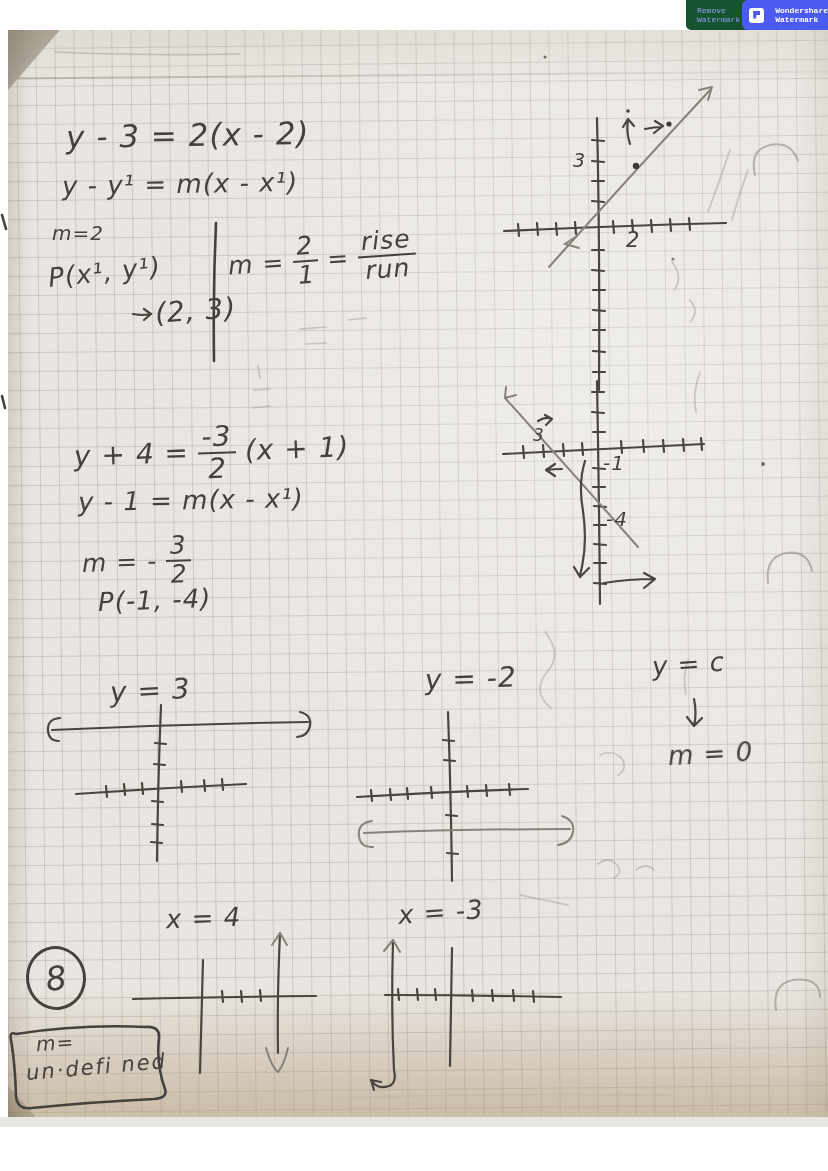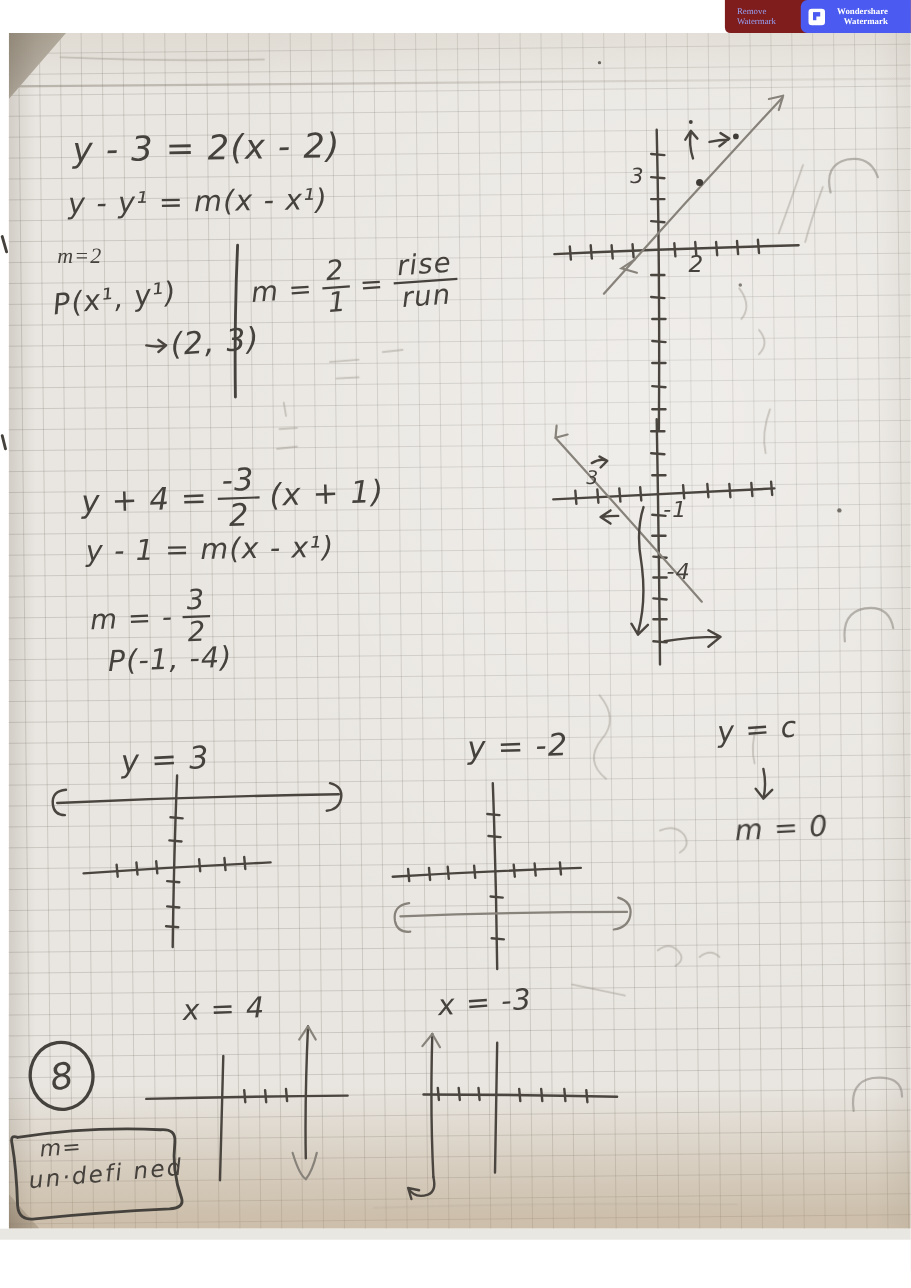--- a/index.html
+++ b/index.html
@@ -44,27 +44,27 @@
       justify-content:center;transform:rotate(-8deg);}
   .circle8 span{font-size:33px;font-style:italic;color:#45413c;}
 
   svg.overlay{position:absolute;left:0;top:0;}
   svg .ink{stroke:#4a453f;stroke-width:2.2;fill:none;stroke-linecap:round;stroke-linejoin:round;}
   svg .ink-bold{stroke:#45413c;stroke-width:2.6;fill:none;stroke-linecap:round;}
   svg .pencil{stroke:#87827a;stroke-width:2;fill:none;stroke-linecap:round;}
   svg .ghost{stroke:#9a948a;stroke-width:1.7;fill:none;stroke-linecap:round;opacity:.45;}
 
   
-  .badge{position:absolute;top:0;right:0;width:169px;height:30px;background:#7f1d1d;
-      display:flex;border-radius:0 0 0 5px;font-family:Liberation Serif, serif;}
+  .badge{position:absolute;top:0;right:0;width:142px;height:30px;background:#14532d;
+      display:flex;border-radius:0 0 0 5px;font-family:Liberation Mono, monospace;}
   .badge-left{width:58px;display:flex;flex-direction:column;justify-content:center;
       padding-left:11px;color:#96a0f2;font-size:8px;line-height:9.5px;cursor:pointer;}
   .badge-right{flex:1;background:#4b5af0;border-radius:6px 0 0 6px;display:flex;
       align-items:center;gap:11px;padding-left:7px;color:#ffffff;font-size:8px;
-      font-weight:bold;line-height:9.5px;cursor:pointer;text-align:right;}
+      font-weight:bold;line-height:9.5px;cursor:pointer;}
   .logo{width:15px;height:15px;background:#ffffff;border-radius:3px;position:relative;flex:0 0 auto;}
   .logo::after{content:"";position:absolute;left:4px;top:3px;width:7px;height:8px;
       background:#4b5af0;clip-path:polygon(0 0,100% 0,100% 55%,45% 55%,45% 100%,0 100%);}
 </style>
 </head>
 <body>
 
 <div class="page">
 
   <div class="photo">
@@ -176,21 +176,21 @@
       <path class="ink" d="M393 940 Q 391 1010 394 1070"></path>
       <path class="pencil" d="M393 940 l-9 11 M393 940 l7 12"></path>
       <path class="ink" d="M394 1070 q3 13 -5 16 q-12 4 -18 -6 M371 1080 l3 10 M371 1080 l10 2"></path>
     </g>
 
     <path class="ink-bold" d="M16 1034 Q 80 1024 146 1027 Q 160 1026 159 1038 Q 156 1064 165 1089 Q 168 1098 154 1099 Q 92 1102 32 1108 Q 17 1110 16 1096 Q 15 1063 11 1040 Q 9 1031 16 1034"></path>
   </svg>
 
   <div class="hw" style="left:66px;top:118px;font-size:31px;transform:rotate(-1deg);">y - 3 = 2(x - 2)</div>
   <div class="hw" style="left:62px;top:170px;font-size:26px;transform:rotate(-1deg);">y - y¹ = m(x - x¹)</div>
-  <div class="hw" style="left:52px;top:222px;font-size:20px;font-family:Liberation Serif, serif;">m=2</div>
+  <div class="hw" style="left:52px;top:222px;font-size:20px;">m=2</div>
   <div class="hw" style="left:48px;top:258px;font-size:26px;transform:rotate(-6deg);">P(x¹, y¹)</div>
   <div class="hw" style="left:155px;top:296px;font-size:28px;transform:rotate(-4deg);">(2, 3)</div>
 
   <div class="hw row" style="left:228px;top:232px;font-size:25px;transform:rotate(-4deg);">
     <span>m =</span>
     <span class="frac">
         <span class="num">2</span>
         <span>1</span>
       </span>
     <span>=</span>

